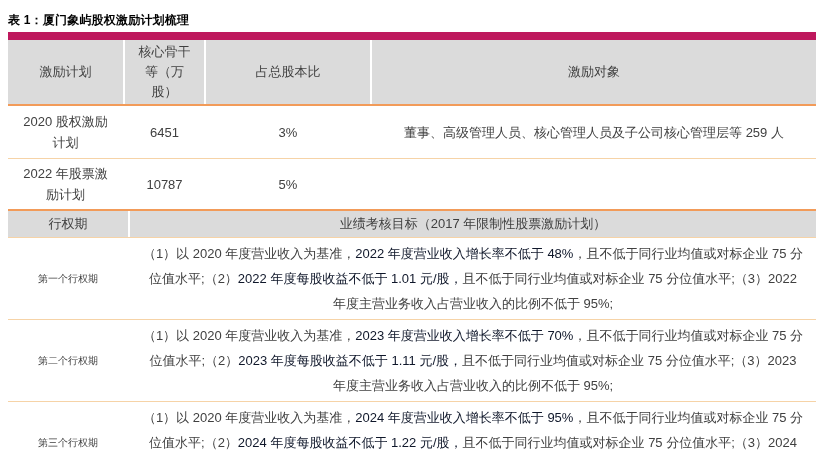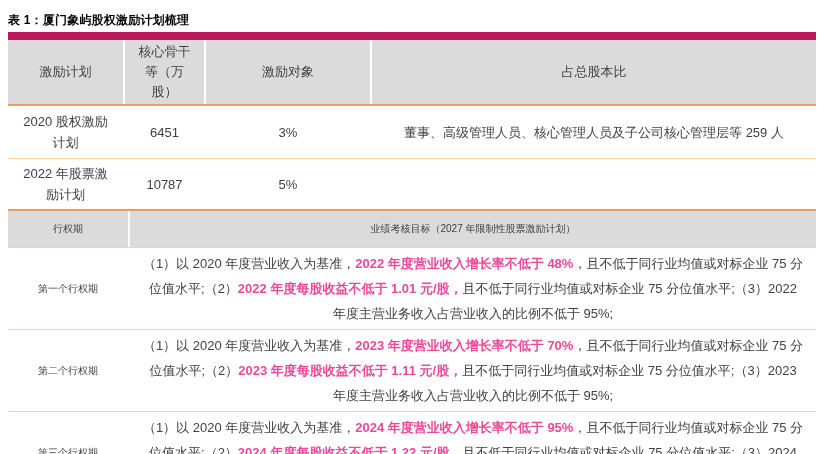--- a/index.html
+++ b/index.html
@@ -40,48 +40,48 @@
   .bold-text{font-weight:bold;color:#1a1a1a;}
   .div-pale{border-top:1px solid #F6D3A7;}
   .div-strong{border-top:2px solid #F29B59;}
   
   .sec-row{
     display:grid;grid-template-columns:120px 1fr;column-gap:2px;background:#fff;
   }
   .sec-cell{
     background:#DBDBDB;min-height:23px;
     display:flex;align-items:center;justify-content:center;text-align:right;
-    font-size:10px;color:#3f3f3f;padding:11px 6px;box-sizing:border-box;
+    font-size:13px;color:#3f3f3f;padding:4px 6px;box-sizing:border-box;
   }
   .kpi-row{display:grid;grid-template-columns:120px 1fr;column-gap:2px;}
   .kpi-label{
     display:flex;align-items:center;justify-content:center;
     font-size:10px;padding:4px 4px;box-sizing:border-box;text-align:center;
   }
   .kpi-text{
     font-size:13px;line-height:25px;text-align:center;
     padding:3px 12px;box-sizing:border-box;
     display:flex;align-items:center;
   }
   .kpi-text > div{width:100%;}
-  .kpi-text .b{font-weight:bold;color:#ec4899;}
+  .kpi-text .b{font-weight:normal;color:#0f172a;}
 </style>
 </head>
 <body>
 
 <div class="page">
 
   <div class="title">表 1：厦门象屿股权激励计划梳理</div>
 
   <div class="tbl t-top">
     <div class="hdr-row">
       <div class="hdr-cell">激励计划</div>
       <div class="hdr-cell">核心骨干等（万股）</div>
+      <div class="hdr-cell">占总股本比</div>
       <div class="hdr-cell">激励对象</div>
-      <div class="hdr-cell">占总股本比</div>
     </div>
     <div class="hdr-bottom"></div>
 
     <div class="body-row row-1">
       <div class="cell">2020 股权激励计划</div>
       <div class="cell">6451</div>
       <div class="cell">3%</div>
       <div class="cell">董事、高级管理人员、核心管理人员及子公司核心管理层等 259 人</div>
     </div>
     <div class="div-pale"></div>
@@ -89,21 +89,21 @@
     <div class="body-row row-2">
       <div class="cell">2022 年股票激励计划</div>
       <div class="cell">10787</div>
       <div class="cell">5%</div>
     </div>
   </div>
 
   <div class="tbl div-strong">
     <div class="sec-row">
       <div class="sec-cell">行权期</div>
-      <div class="sec-cell">业绩考核目标（2027 年限制性股票激励计划）</div>
+      <div class="sec-cell">业绩考核目标（2017 年限制性股票激励计划）</div>
     </div>
     <div class="div-pale"></div>
 
     <div class="kpi-row">
       <div class="kpi-label">第一个行权期</div>
       <div class="kpi-text">
           <div><span>（1）以 2020 年度营业收入为基准，</span><span class="b">2022 年度营业收入增长率不低于 48%</span><span>，且不低于同行业均值或对标企业 75 分位值水平;（2）</span><span class="b">2022 年度每股收益不低于 1.01 元/股，</span><span>且不低于同行业均值或对标企业 75 分位值水平;（3）2022 年度主营业务收入占营业收入的比例不低于 95%;</span></div>
         </div>
     </div>
     <div class="div-pale"></div>

